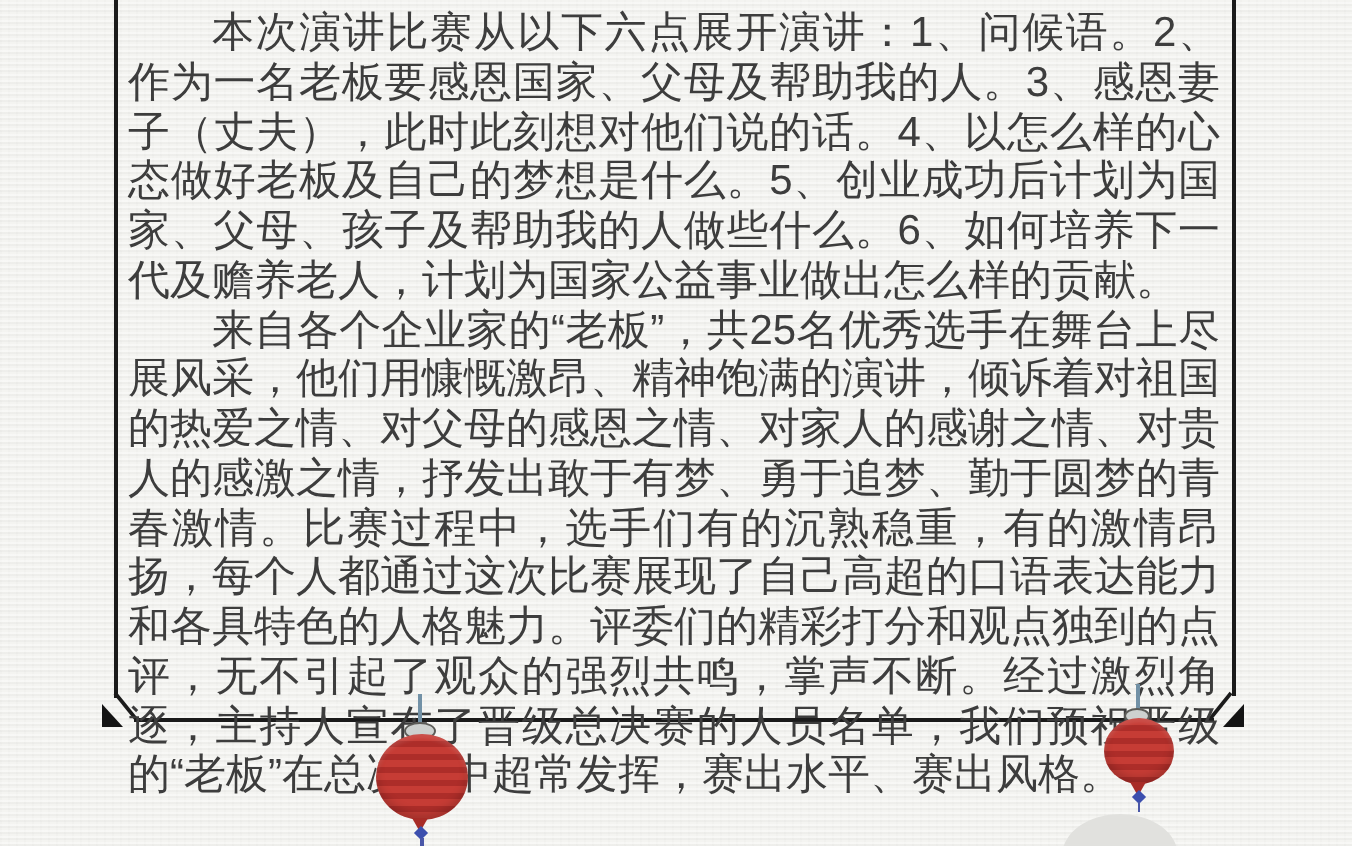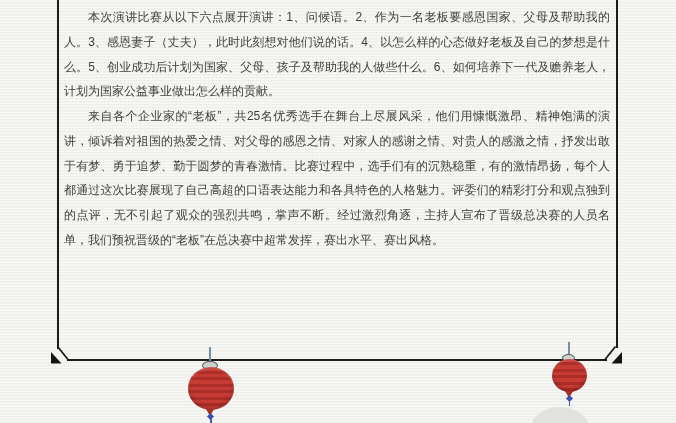--- a/index.html
+++ b/index.html
@@ -19,21 +19,21 @@
   .frame-line{ position:absolute; background:#1b1b1b; }
   .frame-left{ left:57px; top:0; width:2px; height:349px; }
   .frame-right{ left:616px; top:0; width:2px; height:348px; }
   .frame-bottom{ left:67px; top:359px; width:540px; height:2px; }
   .corner{ position:absolute; width:24px; height:21px; }
   .corner-bl{ left:45px; top:343px; }
   .corner-br{ left:604px; top:343px; }
   
   .text-area{
     position:absolute; left:64px; top:5px; width:546px;
-    font-size:12px; line-height:24.75px; color:#3d3d3d;
+    font-size:21px; line-height:24.75px; color:#3d3d3d;
     text-align:justify; text-justify:inter-ideograph;
   }
   .text-area p{ text-indent:2em; }
   
   .lantern{ position:absolute; }
   .lantern .string{ position:absolute; width:2px; background:#7291a6; }
   .lantern .cap{
     position:absolute; border-radius:50%;
     background:#cdd1cf; border:1.5px solid #5c5c58;
   }

